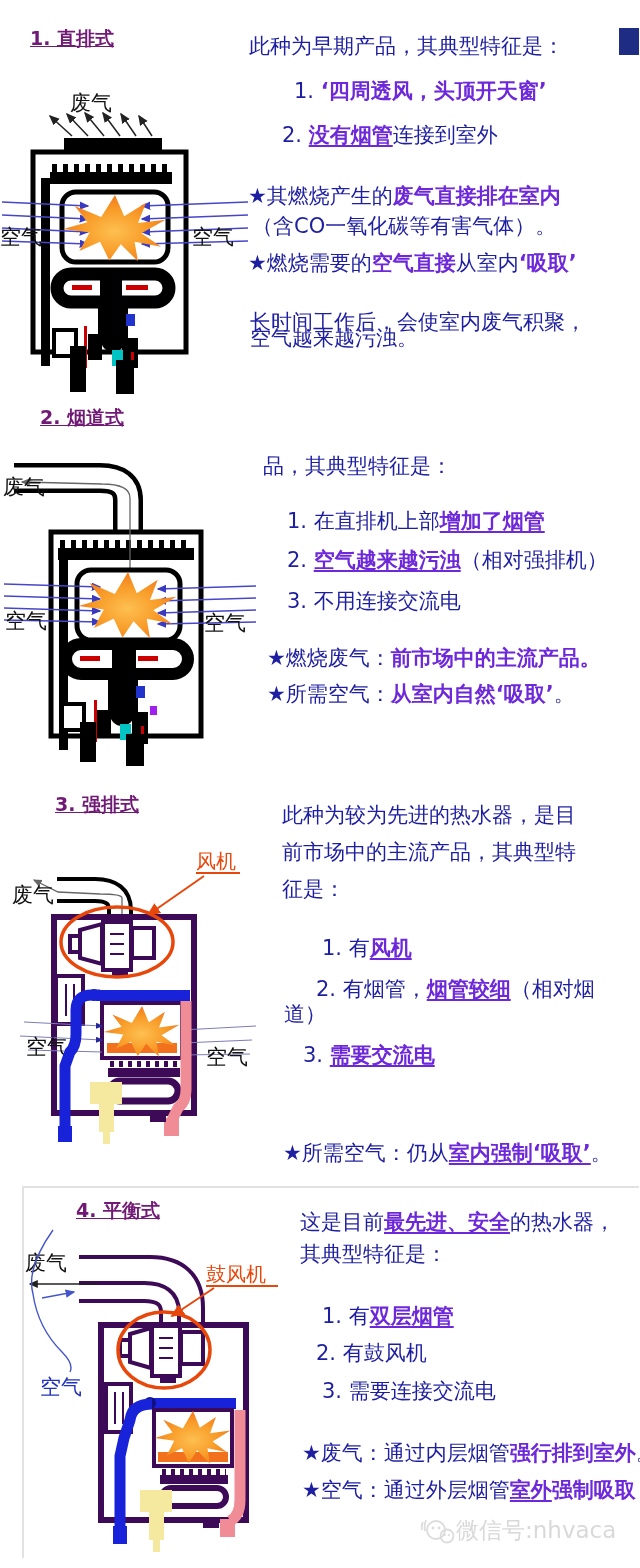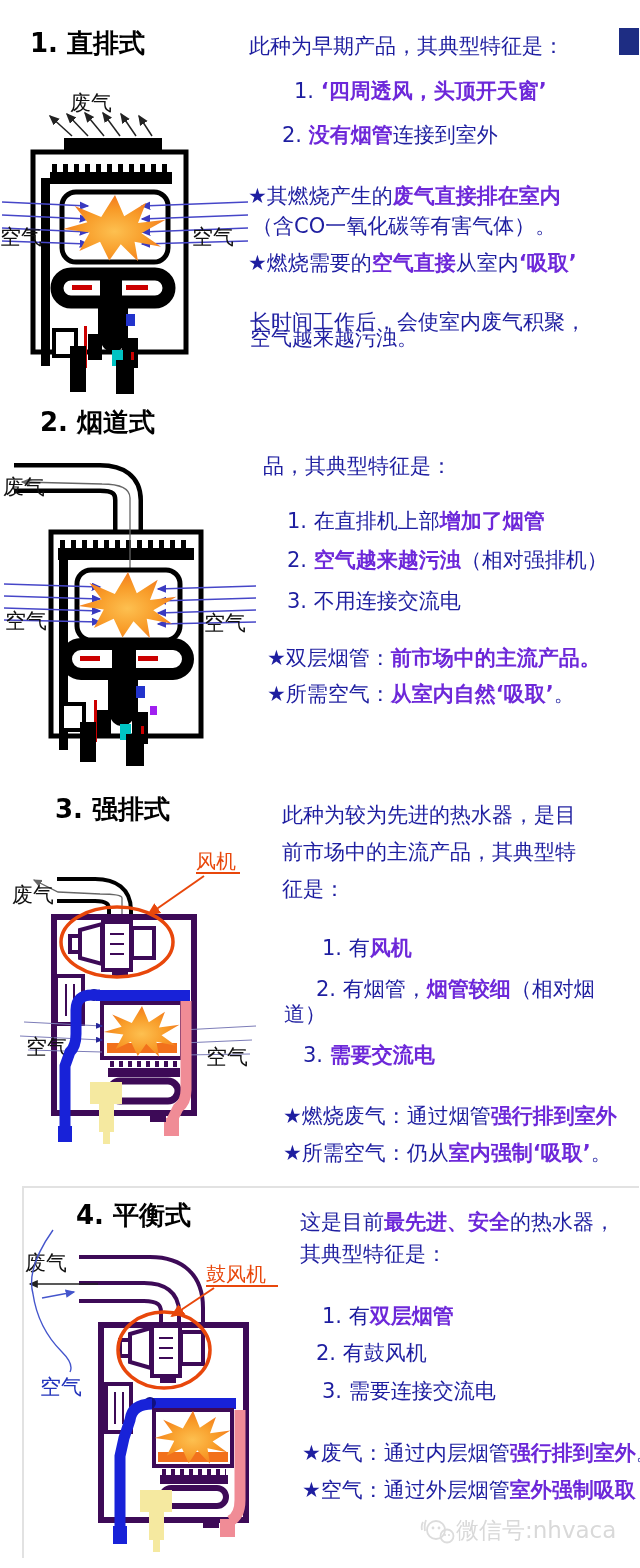--- a/index.html
+++ b/index.html
@@ -1,22 +1,22 @@
 <!DOCTYPE html>
 <html><head>
 <meta charset="utf-8">
 <style>
   html,body{margin:0;padding:0;background:#fff;}
   .page{position:relative;width:640px;height:1568px;background:#ffffff;overflow:hidden;
         font-family:"DejaVu Sans","Liberation Sans",sans-serif;color:#1e1ea0;}
   .sec{position:absolute;left:0;width:640px;}
-  .title{position:absolute;margin:0;font-size:26px;font-weight:bold;color:#000000;white-space:nowrap;}
+  .title{position:absolute;margin:0;font-size:19px;font-weight:bold;color:#701a75;white-space:nowrap;text-decoration:underline;}
   .line{position:absolute;font-size:21px;line-height:1.25;white-space:nowrap;color:#1e1ea0;}
   .b{font-weight:bold;color:#6d28d9;}
-  .u{text-underline-offset:3px;margin-top:28px;}
+  .u{text-decoration:underline;text-underline-offset:3px;margin-top:28px;}
   .diag{position:absolute;}
   .corner-block{position:absolute;left:619px;top:28px;width:20px;height:27px;background:#1e2d83;}
   .b-top{position:absolute;left:22px;top:1px;width:617px;height:2px;background:#e2e2e2;}
   .b-left{position:absolute;left:22px;top:1px;width:2px;height:372px;background:#e2e2e2;}
   .watermark{position:absolute;left:420px;top:1515px;display:flex;align-items:center;
              color:#d9d9d9;font-size:23px;white-space:nowrap;}
 </style>
 </head>
 <body>
 
@@ -171,21 +171,21 @@
         <rect x="62" y="266" width="22" height="26" fill="#fff" stroke="#000" stroke-width="4"></rect>
         <rect x="80" y="284" width="16" height="40" fill="#000"></rect>
         <rect x="126" y="296" width="18" height="32" fill="#000"></rect>
       </g>
     </svg>
 
     <div class="line" style="left:263px;top:58px;"><span>品，其典型特征是：</span></div>
     <div class="line" style="left:287px;top:113px;"><span>1. 在直排机上部</span><span class="b u">增加了烟管</span></div>
     <div class="line" style="left:287px;top:152px;"><span>2. </span><span class="b u">空气越来越污浊</span><span>（相对强排机）</span></div>
     <div class="line" style="left:287px;top:193px;"><span>3. 不用连接交流电</span></div>
-    <div class="line" style="left:267px;top:250px;"><span>★双层烟管：</span><span class="b">前市场中的主流产品。</span></div>
+    <div class="line" style="left:267px;top:250px;"><span>★燃烧废气：</span><span class="b">前市场中的主流产品。</span></div>
     <div class="line" style="left:267px;top:286px;"><span>★所需空气：</span><span class="b">从室内自然‘吸取’</span><span>。</span></div>
   </section>
 
   <section class="sec" style="top:780px;height:405px;">
     <h2 class="title" style="left:55px;top:12px;">3. 强排式</h2>
 
     <svg class="diag" style="left:0;top:58px;" width="260" height="344" viewBox="0 0 260 344">
       <defs>
         <marker id="a3g" markerWidth="8" markerHeight="8" refX="6" refY="3" orient="auto">
             <path d="M0,0 L7,3 L0,6 Z" fill="#666"></path>
@@ -264,21 +264,20 @@
       <rect x="150" y="275" width="16" height="9" fill="#3d0a57"></rect>
     </svg>
 
     <div class="line" style="left:282px;top:22px;"><span>此种为较为先进的热水器，是目</span></div>
     <div class="line" style="left:282px;top:59px;"><span>前市场中的主流产品，其典型特</span></div>
     <div class="line" style="left:282px;top:96px;"><span>征是：</span></div>
     <div class="line" style="left:322px;top:155px;"><span>1. 有</span><span class="b u">风机</span></div>
     <div class="line" style="left:316px;top:196px;"><span>2. 有烟管，</span><span class="b u">烟管较细</span><span>（相对烟</span></div>
     <div class="line" style="left:284px;top:221px;"><span>道）</span></div>
     <div class="line" style="left:303px;top:262px;"><span>3. </span><span class="b u">需要交流电</span></div>
-    <div class="line" style="left:283px;top:323px;"><span>★燃烧废气：通过烟管</span><span class="b">强行排到室外</span></div>
     <div class="line" style="left:283px;top:360px;"><span>★所需空气：仍从</span><span class="b u">室内强制‘吸取’</span><span>。</span></div>
   </section>
 
   <section class="sec" style="top:1185px;height:383px;">
     <div class="b-top"></div>
     <div class="b-left"></div>
     <h2 class="title" style="left:76px;top:13px;">4. 平衡式</h2>
 
     <svg class="diag" style="left:0;top:43px;" width="280" height="340" viewBox="0 0 280 340">
       <defs>

